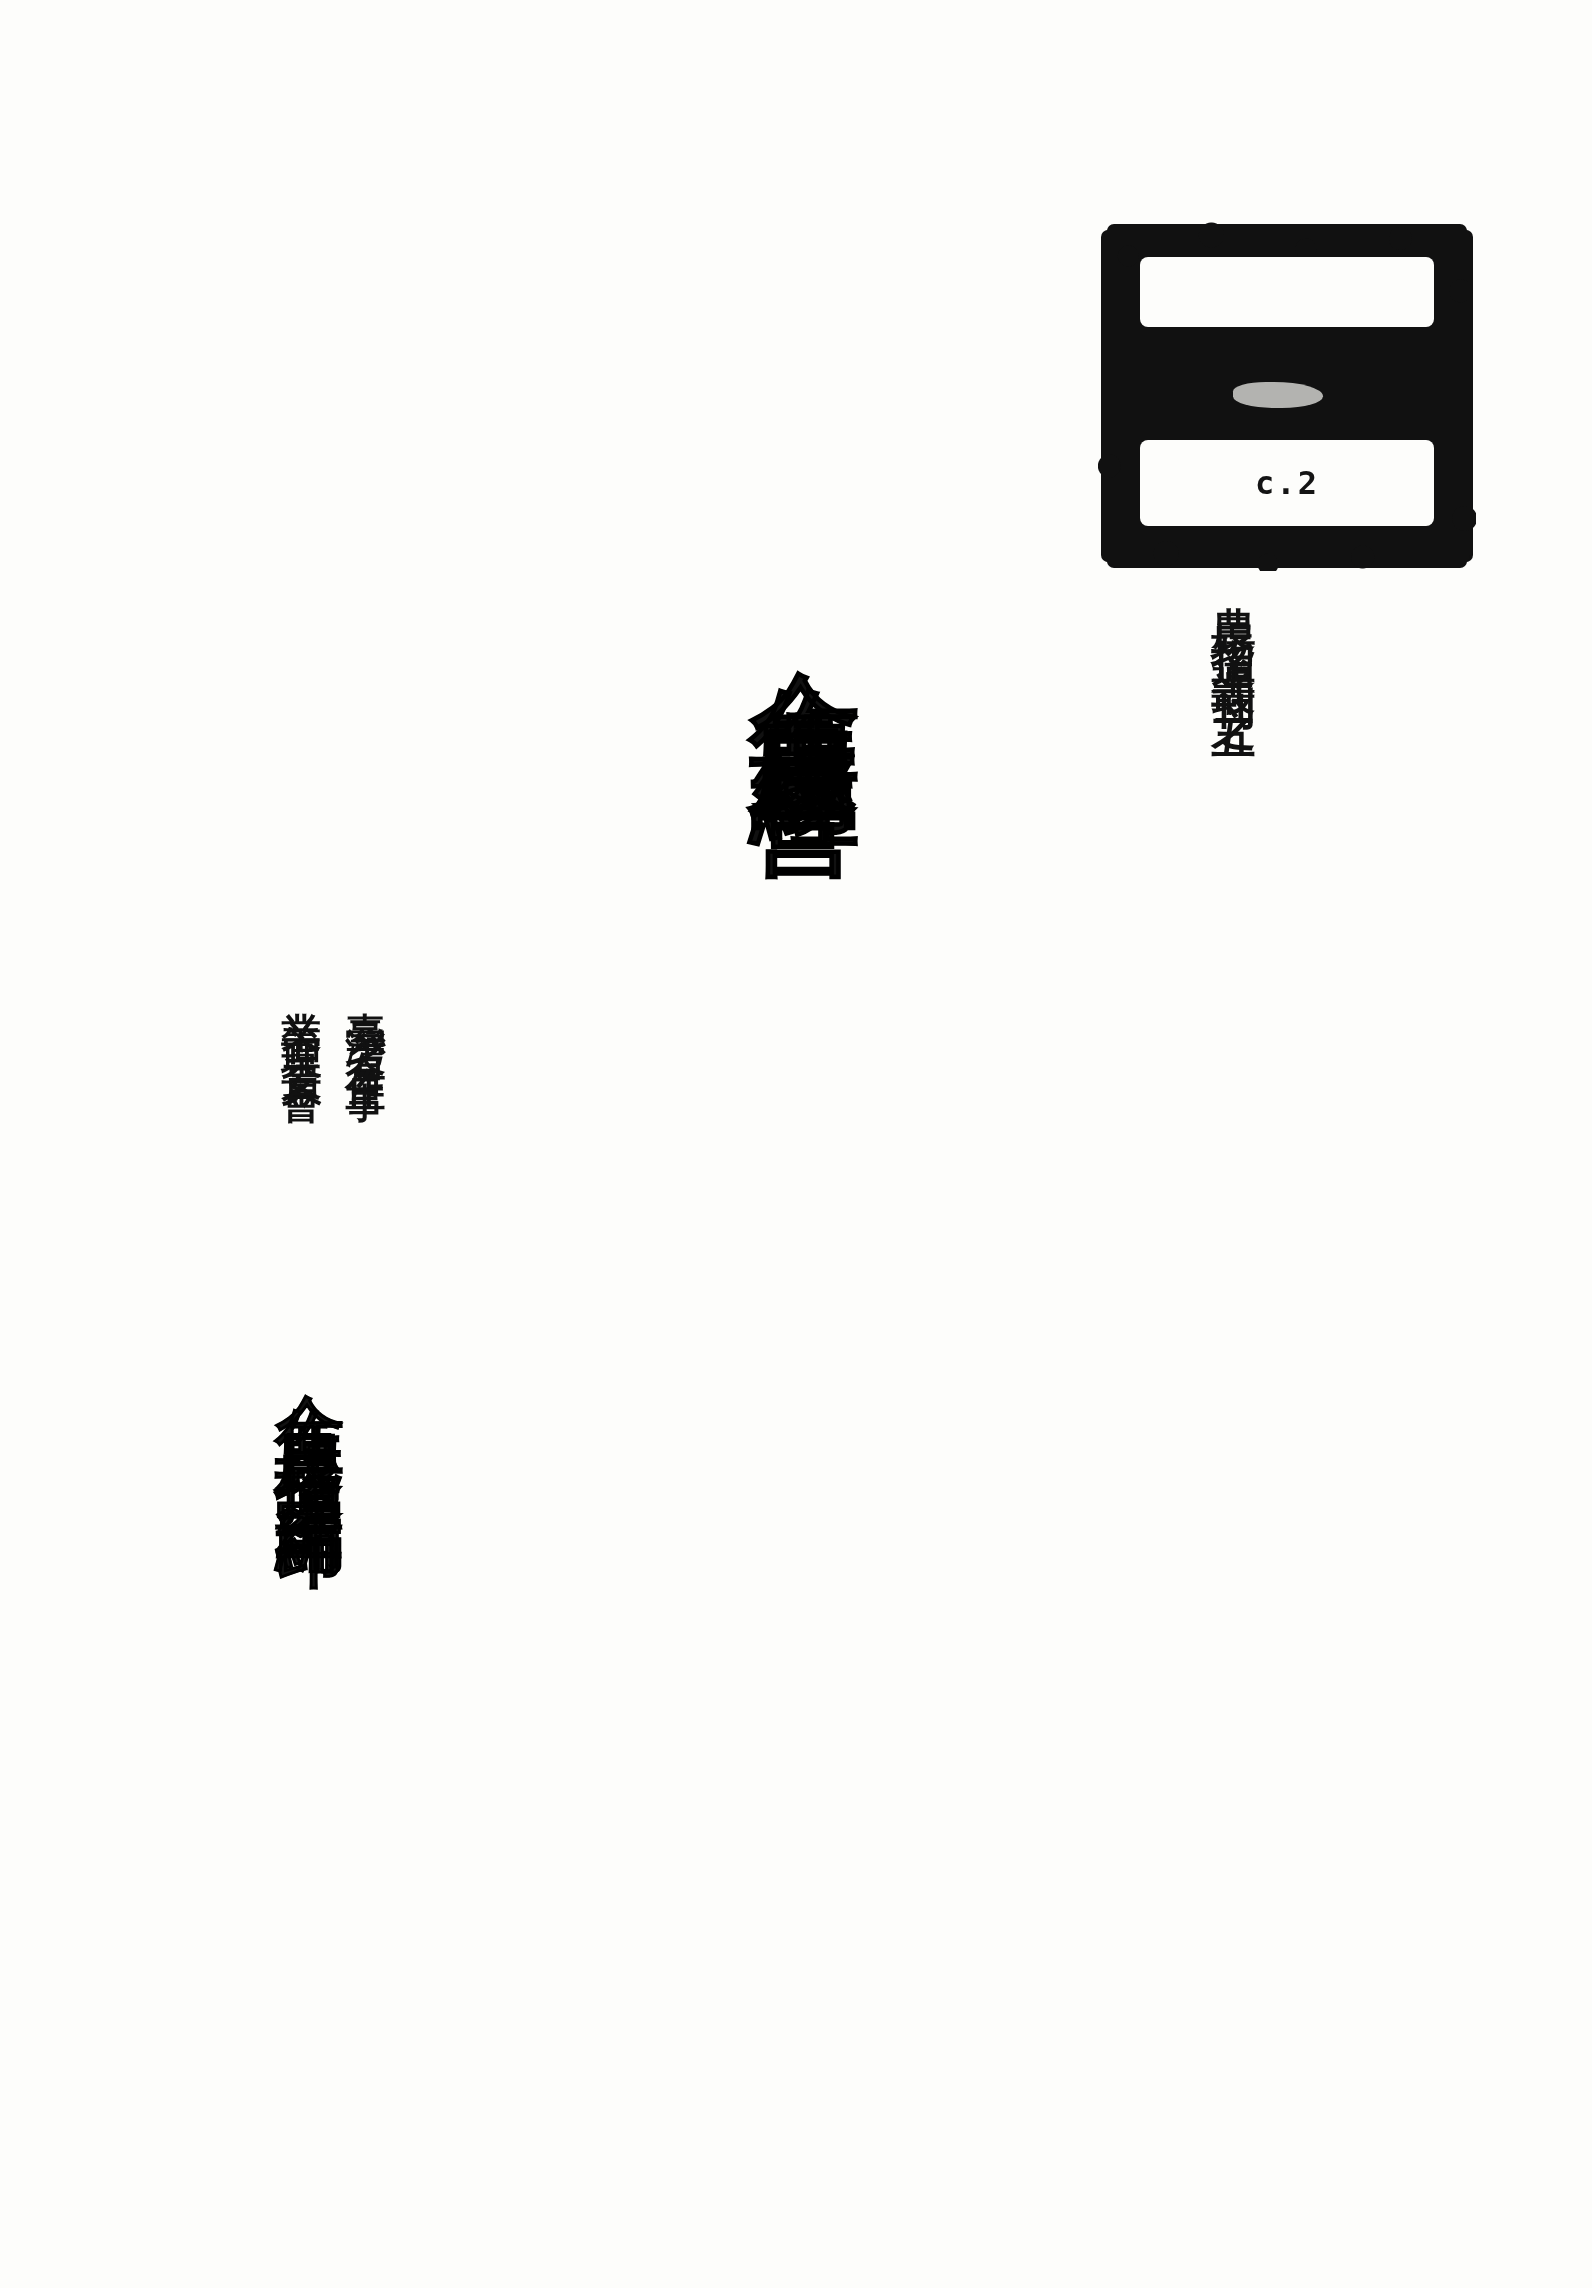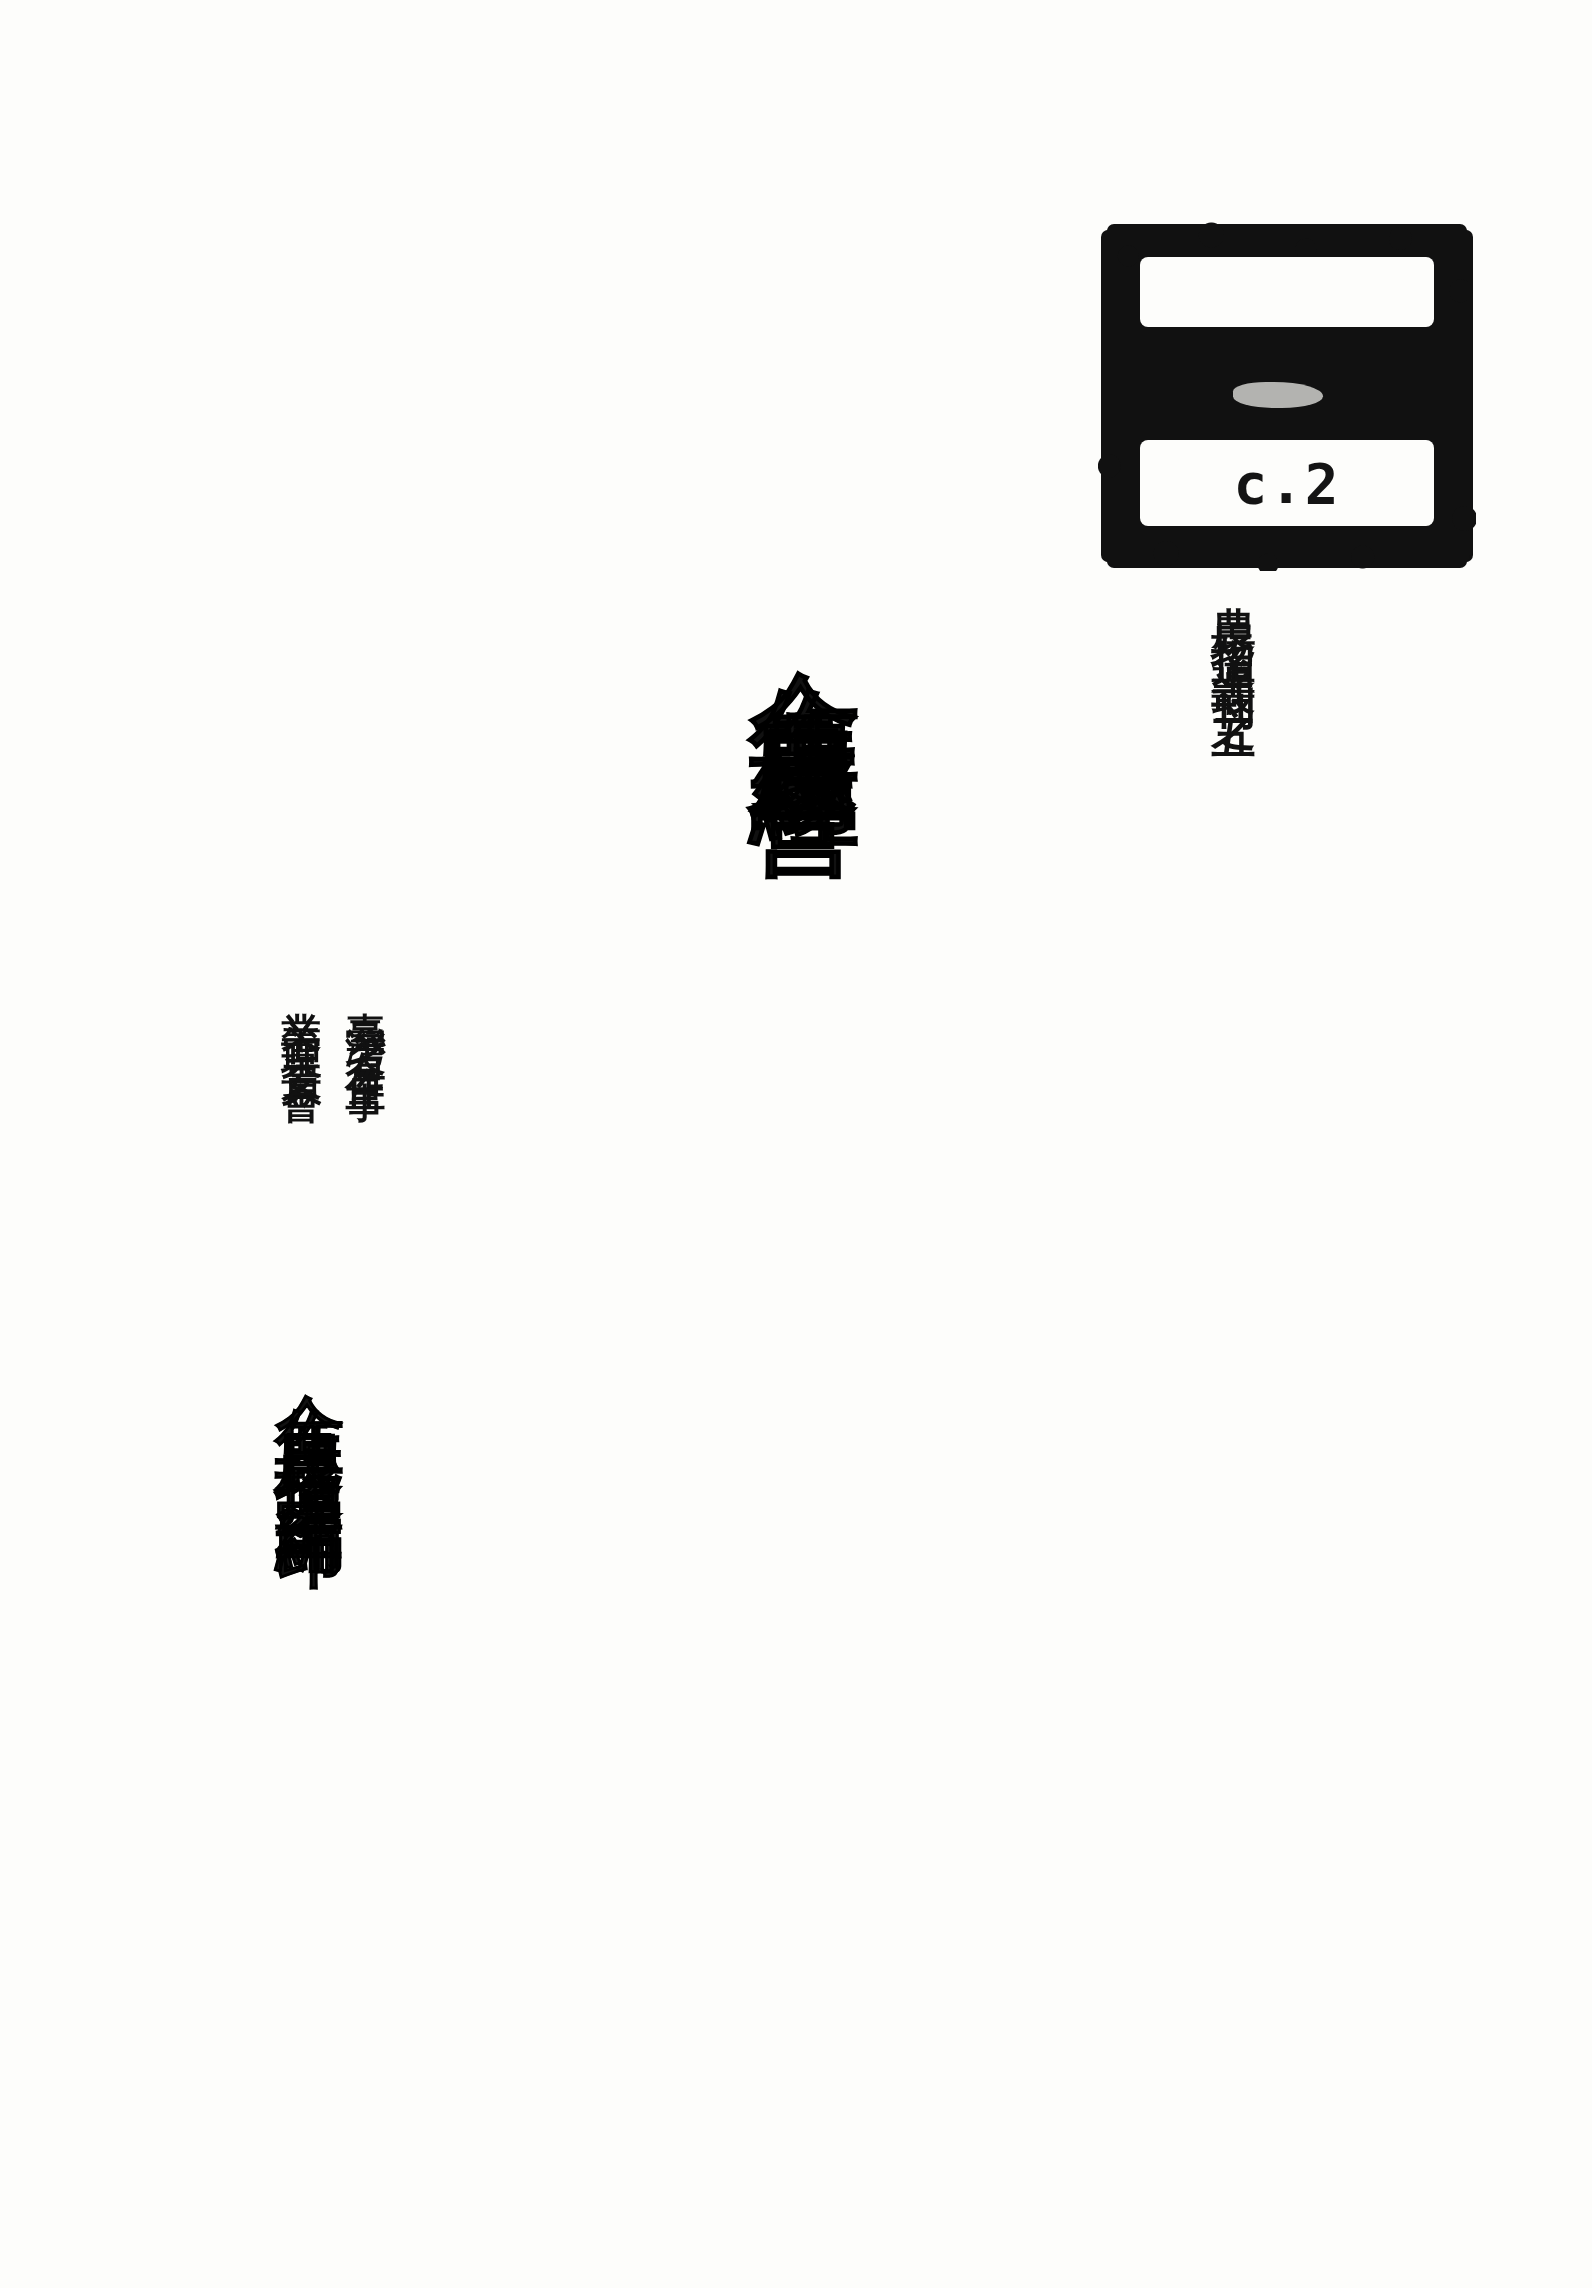--- a/index.html
+++ b/index.html
@@ -159,21 +159,21 @@
     height: 86px;
     background: #fdfdfb;
     border-radius: 8px;
     display: flex;
     align-items: center;
     justify-content: center;
   }
   #stamp-code {
     font-family: "DejaVu Sans Mono", monospace;
     font-weight: 700;
-    font-size: 56px;
+    font-size: 32px;
     color: #141414;
     letter-spacing: 2px;
   }
 </style>
 </head>
 <body>
 
 <div class="page">
 
   <div id="library-stamp">

